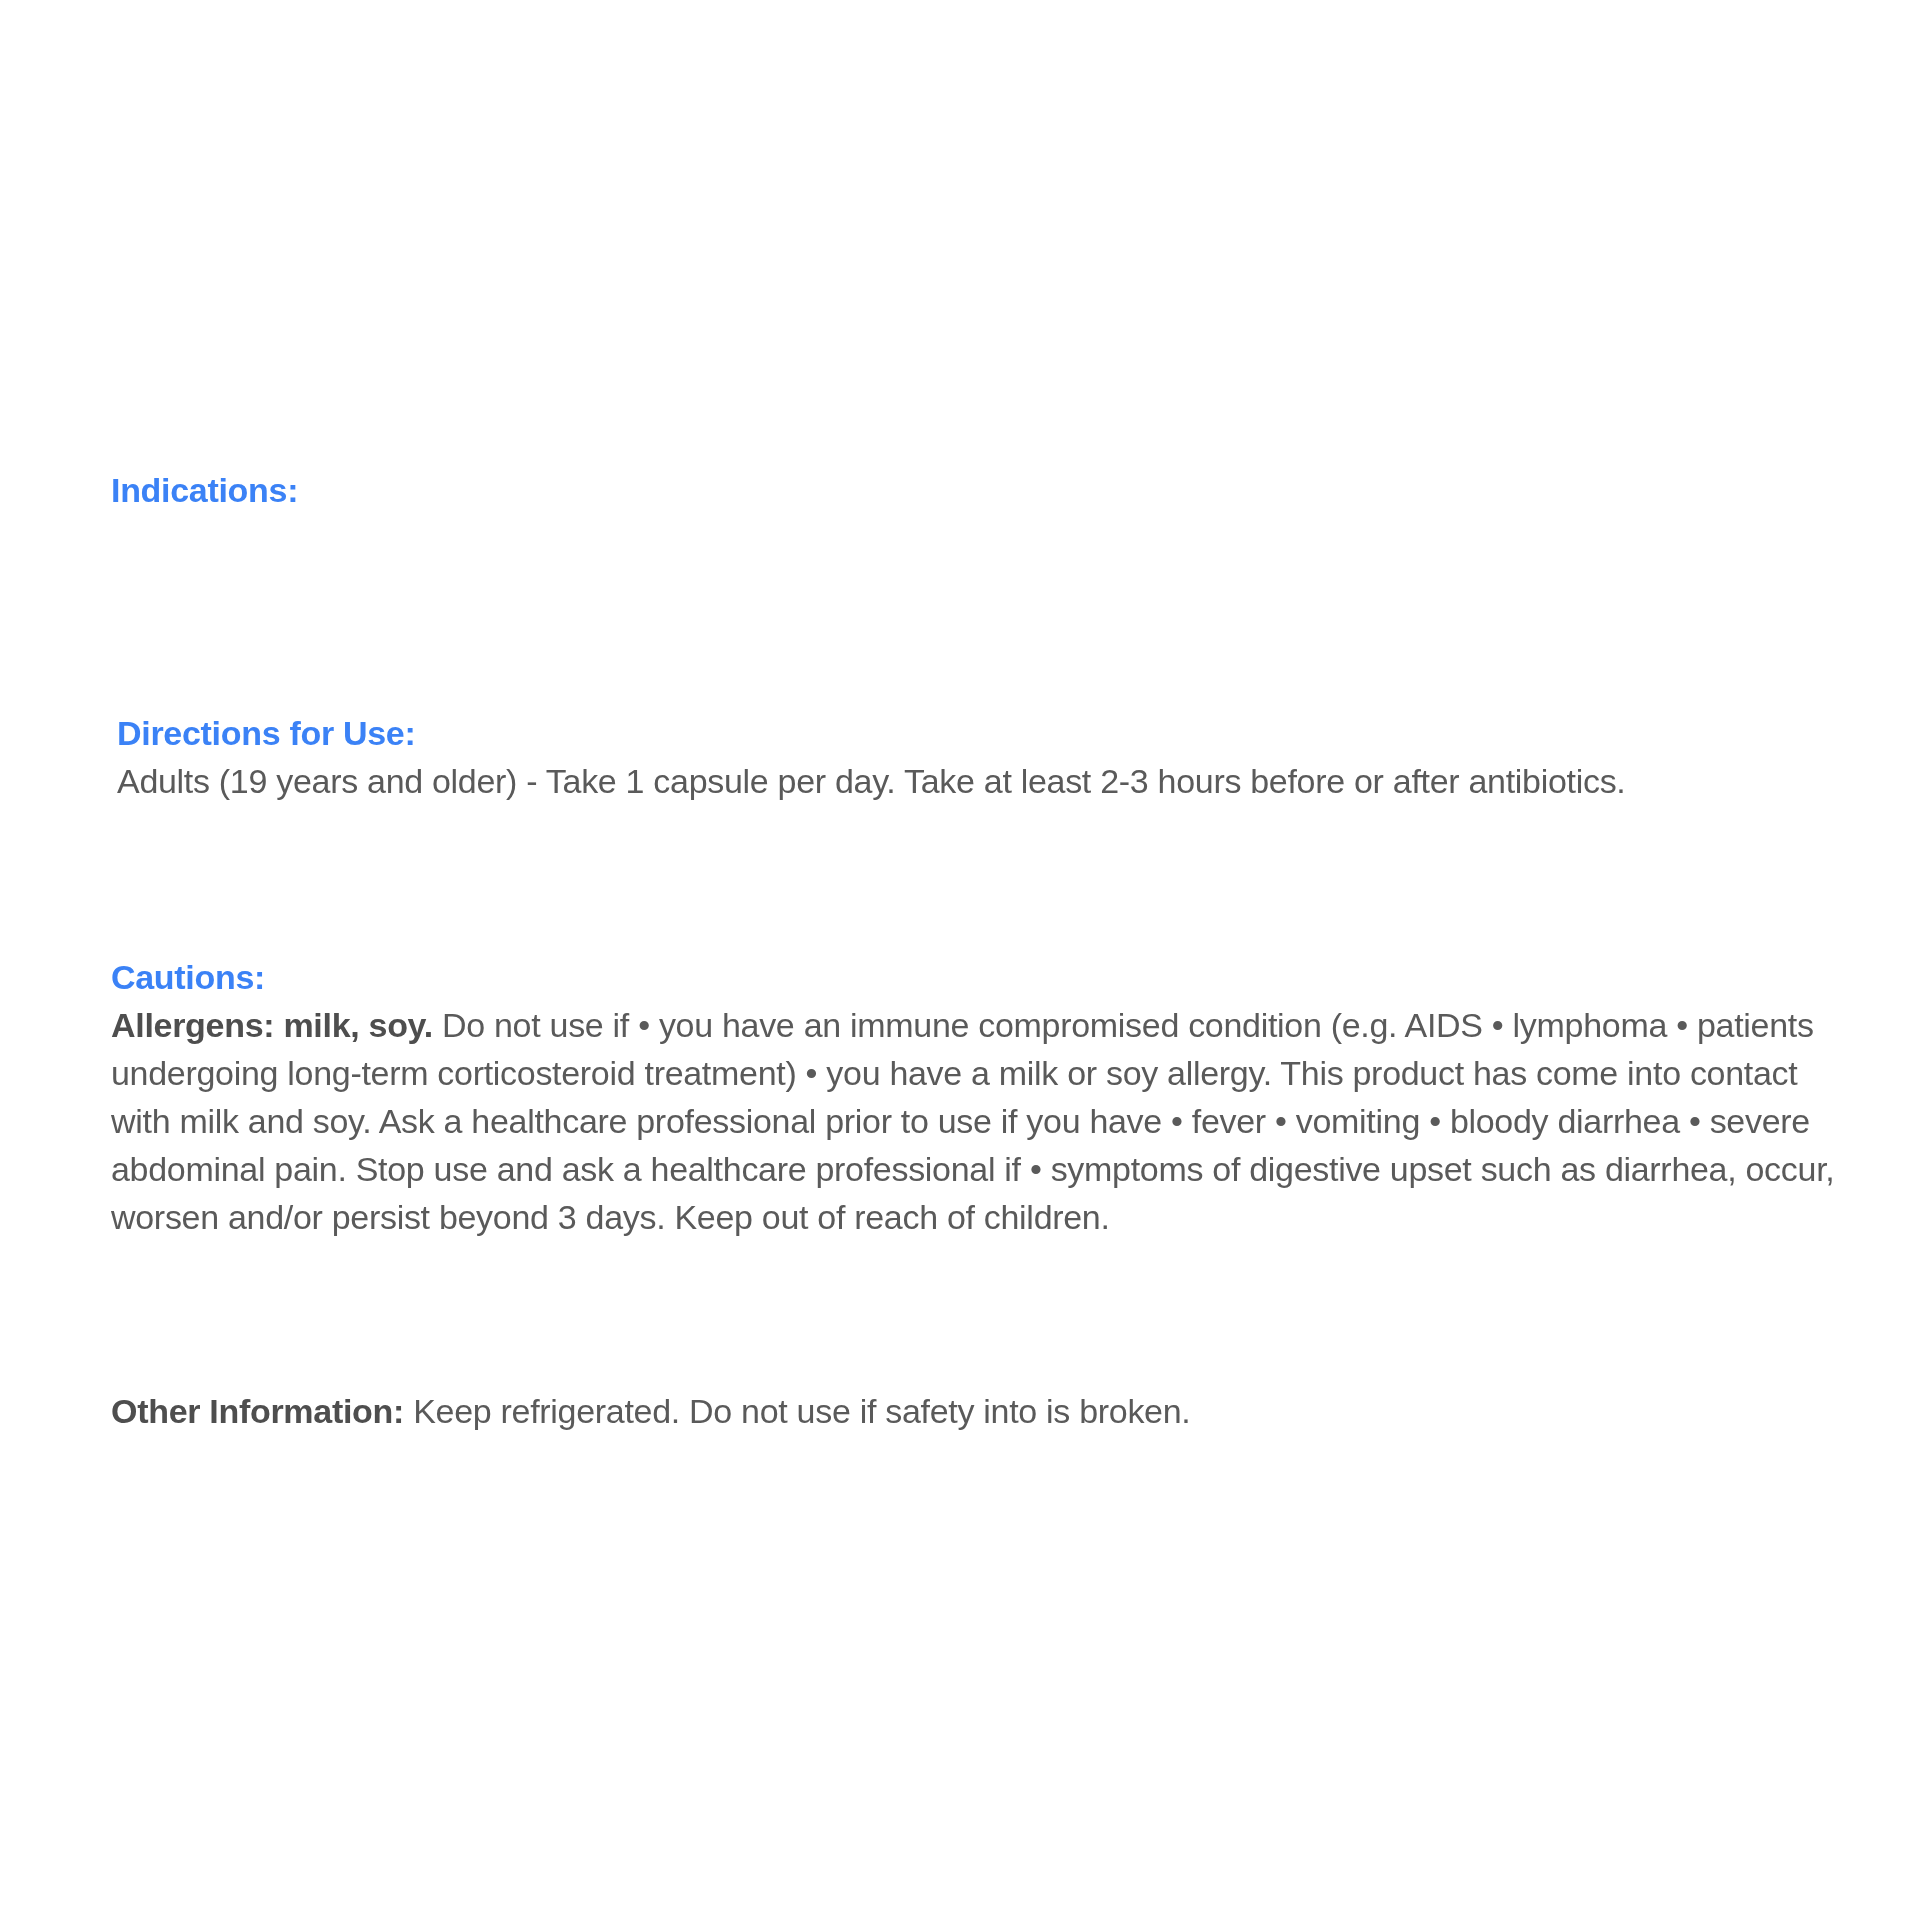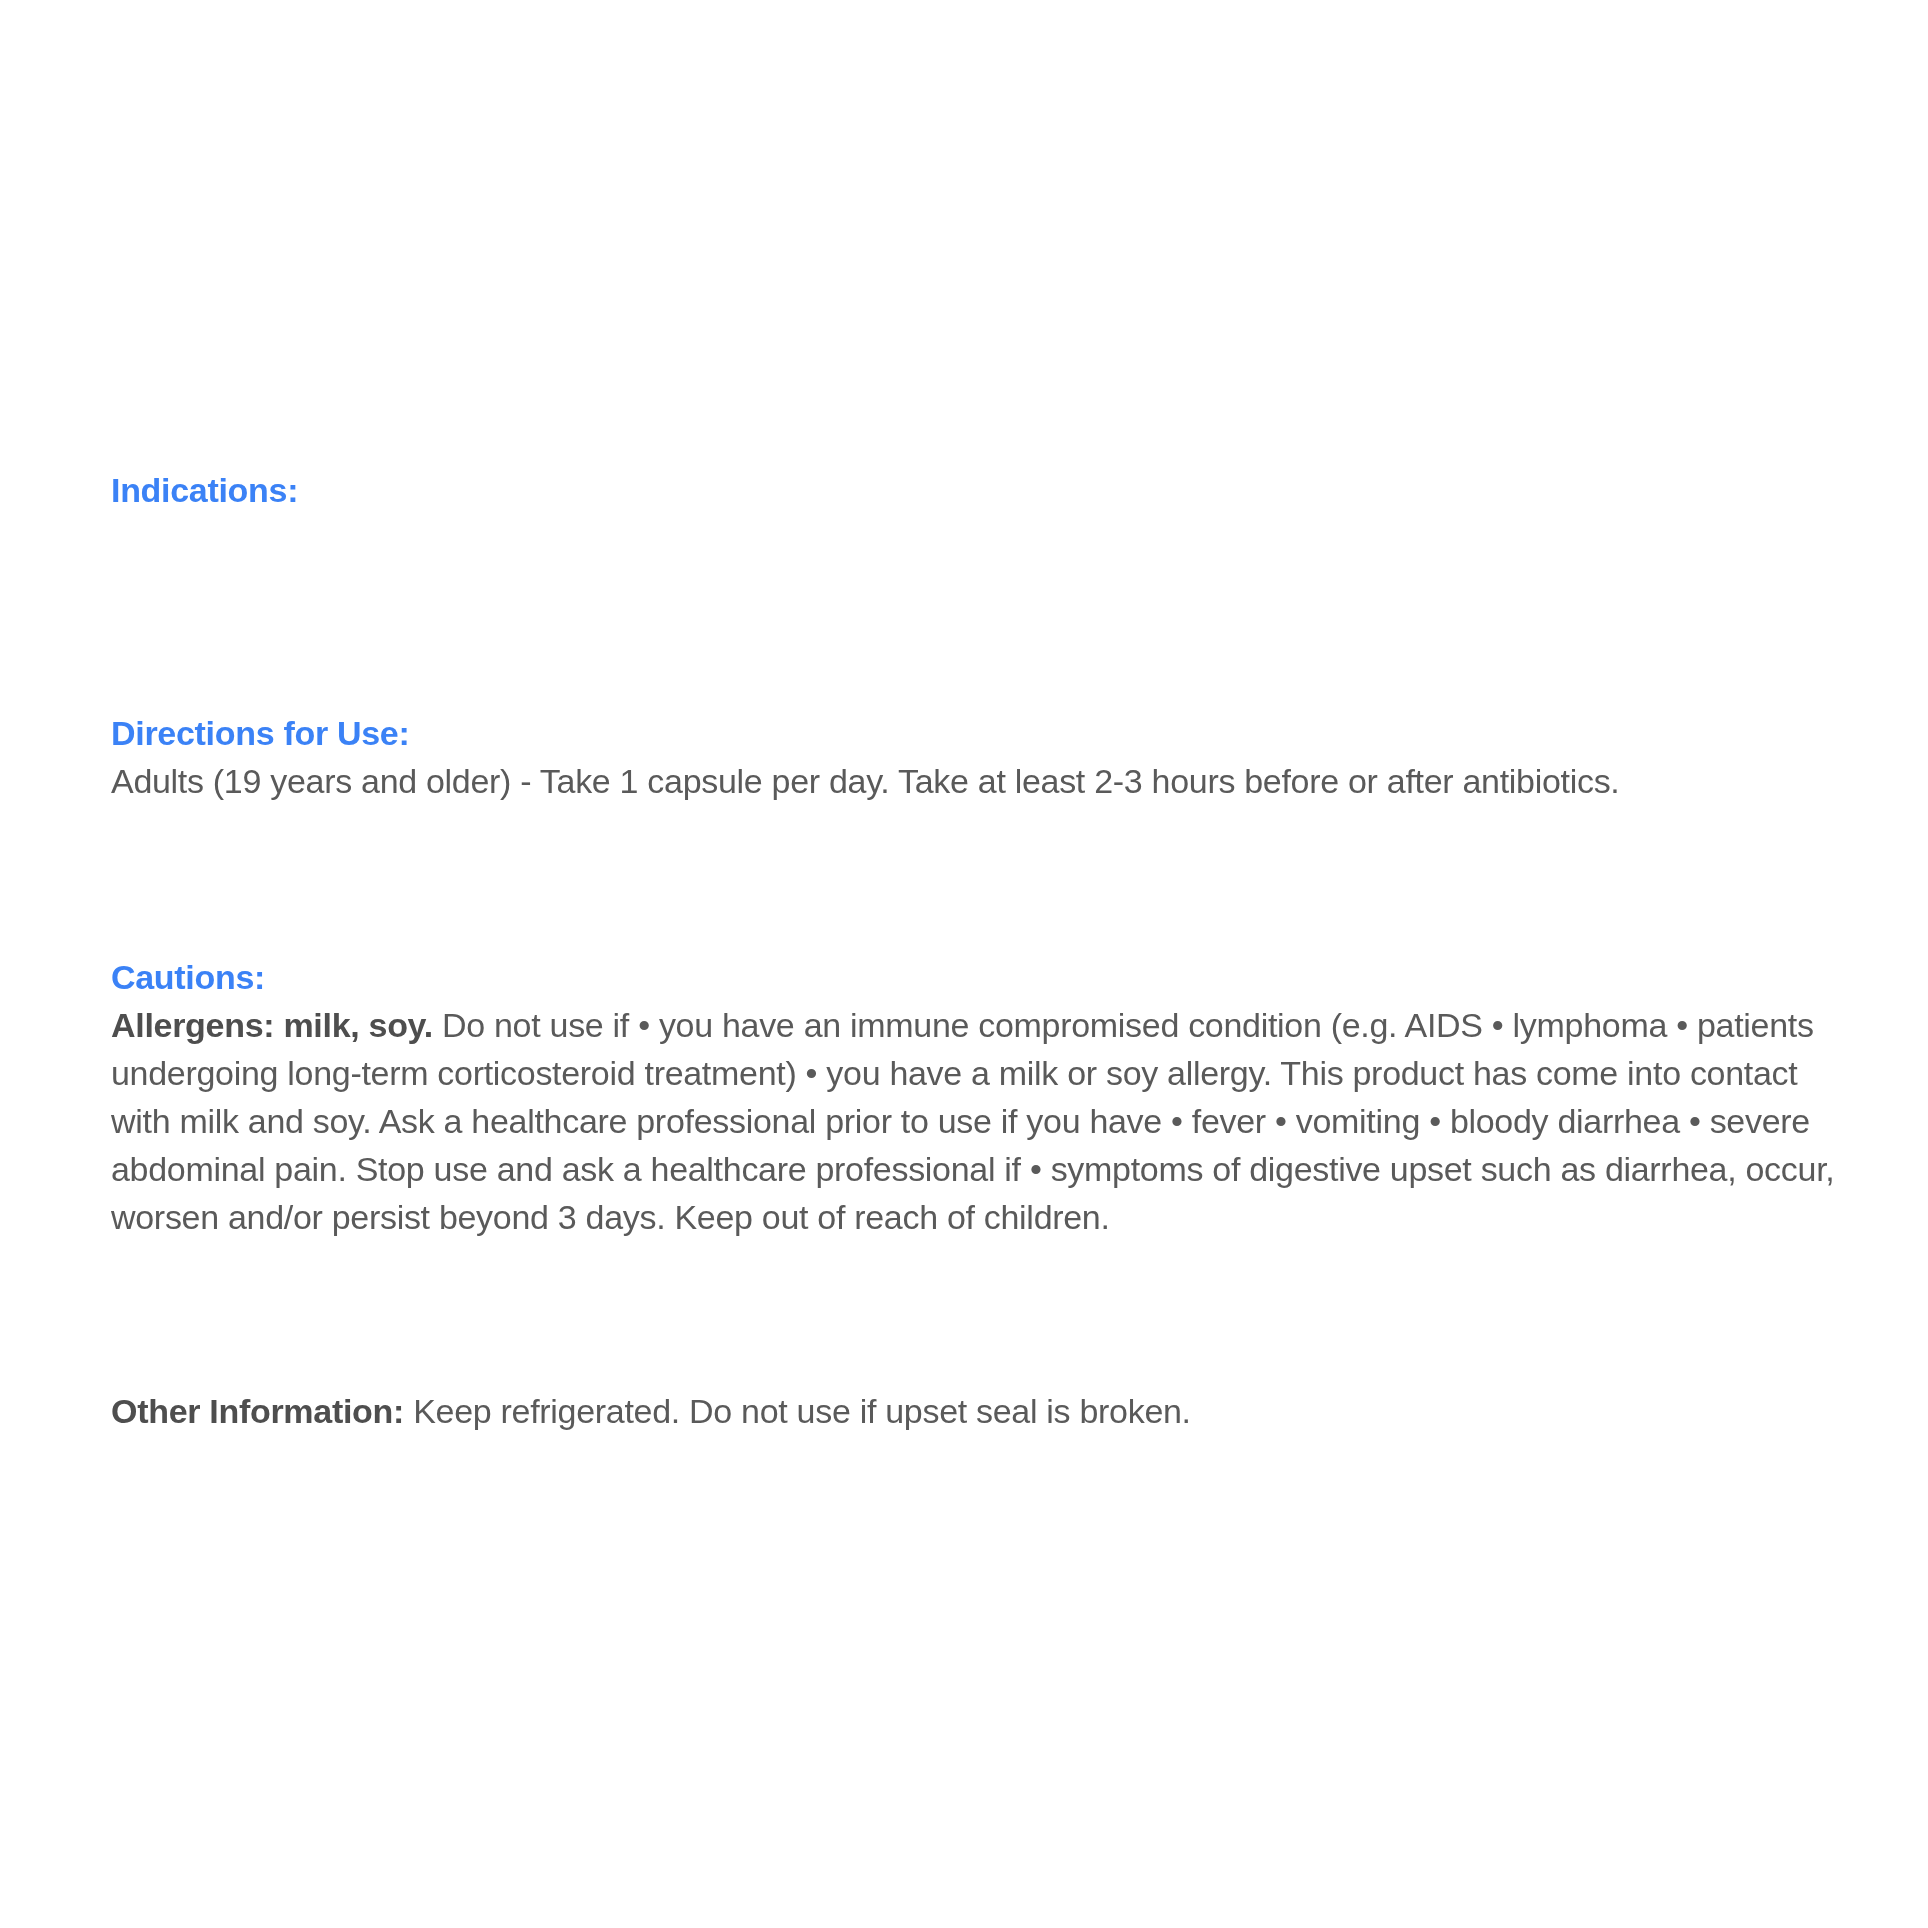--- a/index.html
+++ b/index.html
@@ -35,21 +35,21 @@
       color: #3b82f6;
     }
     .bold {
       font-weight: bold;
       color: #4e4e4e;
     }
     .body-text {
       display: block;
     }
     #sec-indications { top: 466px; }
-    #sec-directions { top: 709px; }
+    #sec-directions { top: 709px; margin-left: 6px; }
     #sec-cautions { top: 953px; }
     #sec-other { top: 1387px; }
   </style>
 </head>
 <body>
 
 <div class="content">
 
   <div class="section" id="sec-indications">
     <span class="heading">Indications:</span>
@@ -59,17 +59,17 @@
     <span class="heading">Directions for Use:</span>
     <span class="body-text">Adults (19 years and older) - Take 1 capsule per day. Take at least 2-3 hours before or after antibiotics.</span>
   </div>
 
   <div class="section" id="sec-cautions">
     <span class="heading">Cautions:</span>
     <div class="body-text"><span class="bold">Allergens: milk, soy.</span><span> Do not use if • you have an immune compromised condition (e.g. AIDS • lymphoma • patients undergoing long-term corticosteroid treatment) • you have a milk or soy allergy. This product has come into contact with milk and soy. Ask a healthcare professional prior to use if you have • fever • vomiting • bloody diarrhea • severe abdominal pain. Stop use and ask a healthcare professional if • symptoms of digestive upset such as diarrhea, occur, worsen and/or persist beyond 3 days. Keep out of reach of children.</span></div>
   </div>
 
   <div class="section" id="sec-other">
-    <div class="body-text"><span class="bold">Other Information:</span><span> Keep refrigerated. Do not use if upset seal is broken.</span></div>
+    <div class="body-text"><span class="bold">Other Information:</span><span> Keep refrigerated. Do not use if safety into is broken.</span></div>
   </div>
 
 </div>
 
 
 </body></html>

